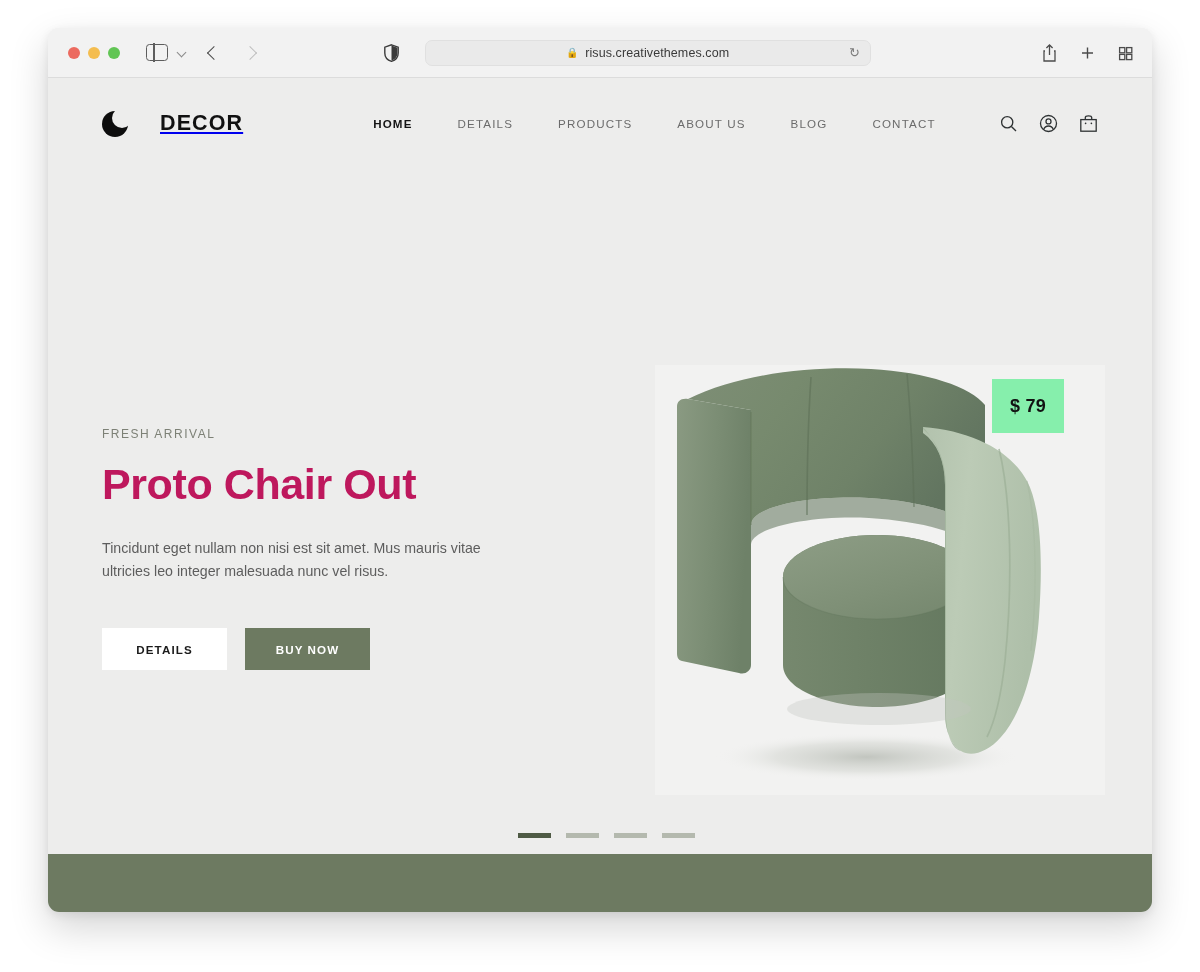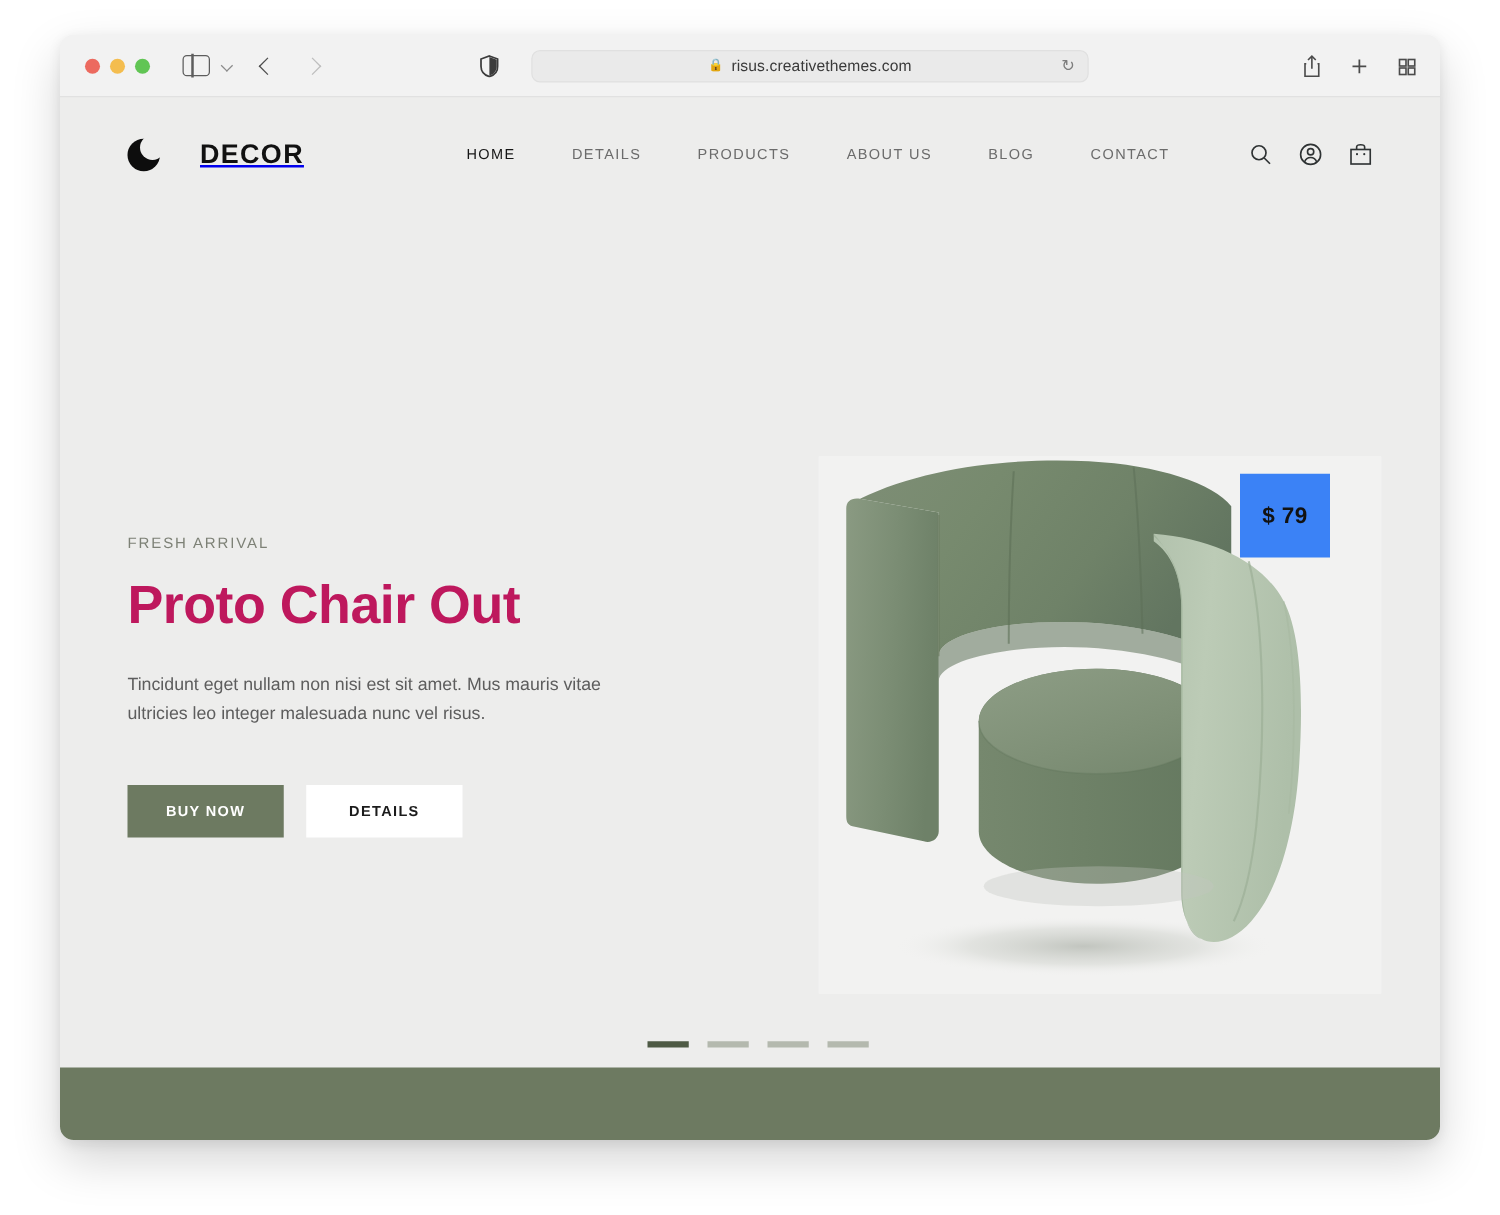--- a/index.html
+++ b/index.html
@@ -188,21 +188,21 @@
   .nav-link {
     font-size: 11.6px;
     letter-spacing: 1.15px;
     color: #6b6b6b;
     text-decoration: none;
     padding: 6px 0;
     margin-right: 45px;
     white-space: nowrap;
   }
   .nav-link:last-child { margin-right: 0; }
-  .nav-link.active { color: #151515; font-weight: normal; }
+  .nav-link.active { color: #151515; font-weight: bold; }
 
   .header-actions {
     margin-left: auto;
     display: flex;
     align-items: center;
     gap: 21px;
   }
   .hdr-icon { width: 19px; height: 19px; display: block; }
 
   
@@ -273,22 +273,22 @@
     background: #f2f2f1;
   }
   .chair-stage { position: absolute; inset: 0; }
   .chair-stage svg { display: block; width: 100%; height: 100%; }
 
   .price-tag {
     position: absolute;
     left: 337px;
     top: 14px;
     width: 72px;
-    height: 67px;
-    background: #3b82f6;
+    height: 54px;
+    background: #86efac;
     display: flex;
     align-items: center;
     justify-content: center;
     font-size: 18px;
     font-weight: bold;
     color: #121212;
     letter-spacing: 0.3px;
     z-index: 5;
   }
 
@@ -421,22 +421,22 @@
       </div>
     </header>
 
     <section class="hero">
 
       <div class="hero-copy">
         <div class="eyebrow">FRESH ARRIVAL</div>
         <h1 class="hero-title">Proto Chair Out</h1>
         <p class="hero-desc">Tincidunt eget nullam non nisi est sit amet. Mus mauris vitae ultricies leo integer malesuada nunc vel risus.</p>
         <div class="hero-buttons">
+          <button class="btn btn-secondary">DETAILS</button>
           <button class="btn btn-primary">BUY NOW</button>
-          <button class="btn btn-secondary">DETAILS</button>
         </div>
       </div>
 
       <div class="hero-visual">
         <div class="chair-stage">
           <svg viewBox="0 0 450 430" preserveAspectRatio="xMidYMid meet" aria-hidden="true">
             <defs>
               <linearGradient id="backGrad" x1="0" y1="0" x2="1" y2="0.4">
                 <stop offset="0%" stop-color="#7e8e76"></stop>
                 <stop offset="35%" stop-color="#778a6e"></stop>

